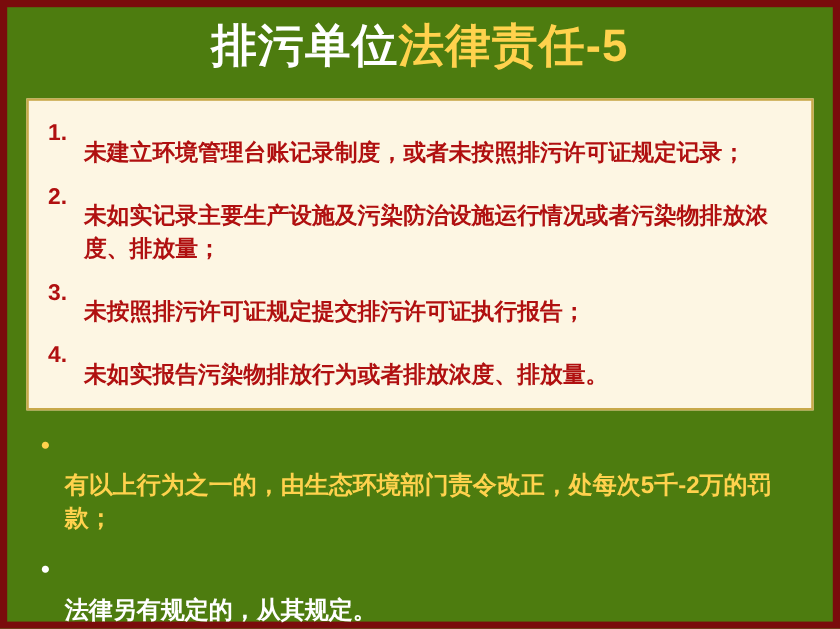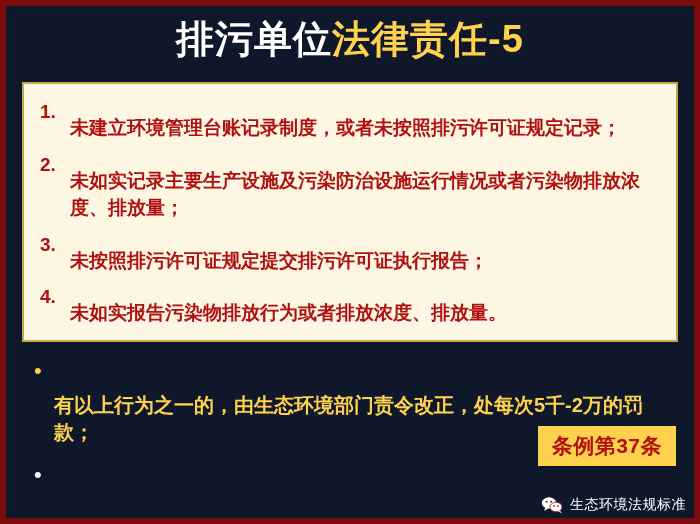--- a/index.html
+++ b/index.html
@@ -9,21 +9,21 @@
   body {
     width: 700px;
     height: 524px;
     overflow: hidden;
     font-family: "Liberation Sans", "DejaVu Sans", sans-serif;
   }
   .slide {
     position: relative;
     width: 700px;
     height: 524px;
-    background: #0f172a;
+    background: #4d7c0f;
     box-sizing: border-box;
     overflow: hidden;
   }
   
   .slide::before {
     content: "";
     position: absolute;
     left: 0; top: 0; right: 0; bottom: 0;
     border: 6px solid #7a0c0c;
     pointer-events: none;
@@ -188,34 +188,19 @@
 
   </div>
 
   <div class="bullets">
     <div class="bullet-row">
       <div class="bullet-dot">•</div>
       <div class="bullet-text yellow">有以上行为之一的，由生态环境部门责令改正，处每次5千-2万的罚款；</div>
     </div>
     <div class="bullet-row">
       <div class="bullet-dot white">•</div>
+      <div class="bullet-text white">法律另有规定的，从其规定。</div>
     </div>
   </div>
 
-  <div class="stamp">条例第37条</div>
-
-  <div class="footer">
-    <span class="wechat-icon">
-      <svg width="22" height="18" viewBox="0 0 22 18" xmlns="http://www.w3.org/2000/svg">
-        <ellipse cx="8" cy="7" rx="7.2" ry="5.8" fill="#ffffff"></ellipse>
-        <polygon points="4.5,11.5 3,15 7,12.8" fill="#ffffff"></polygon>
-        <circle cx="5.6" cy="5.7" r="1" fill="#8b0f0f"></circle>
-        <circle cx="10.2" cy="5.7" r="1" fill="#8b0f0f"></circle>
-        <ellipse cx="15" cy="11" rx="6" ry="4.8" fill="#ffffff" stroke="#8b0f0f" stroke-width="0.8"></ellipse>
-        <polygon points="19,14.5 20.8,17.3 17.2,15.6" fill="#ffffff"></polygon>
-        <circle cx="13" cy="10" r="0.85" fill="#8b0f0f"></circle>
-        <circle cx="17" cy="10" r="0.85" fill="#8b0f0f"></circle>
-      </svg>
-    </span>
-    <span class="footer-text">生态环境法规标准</span>
-  </div>
+
 
 </div>
 
 </body></html>

